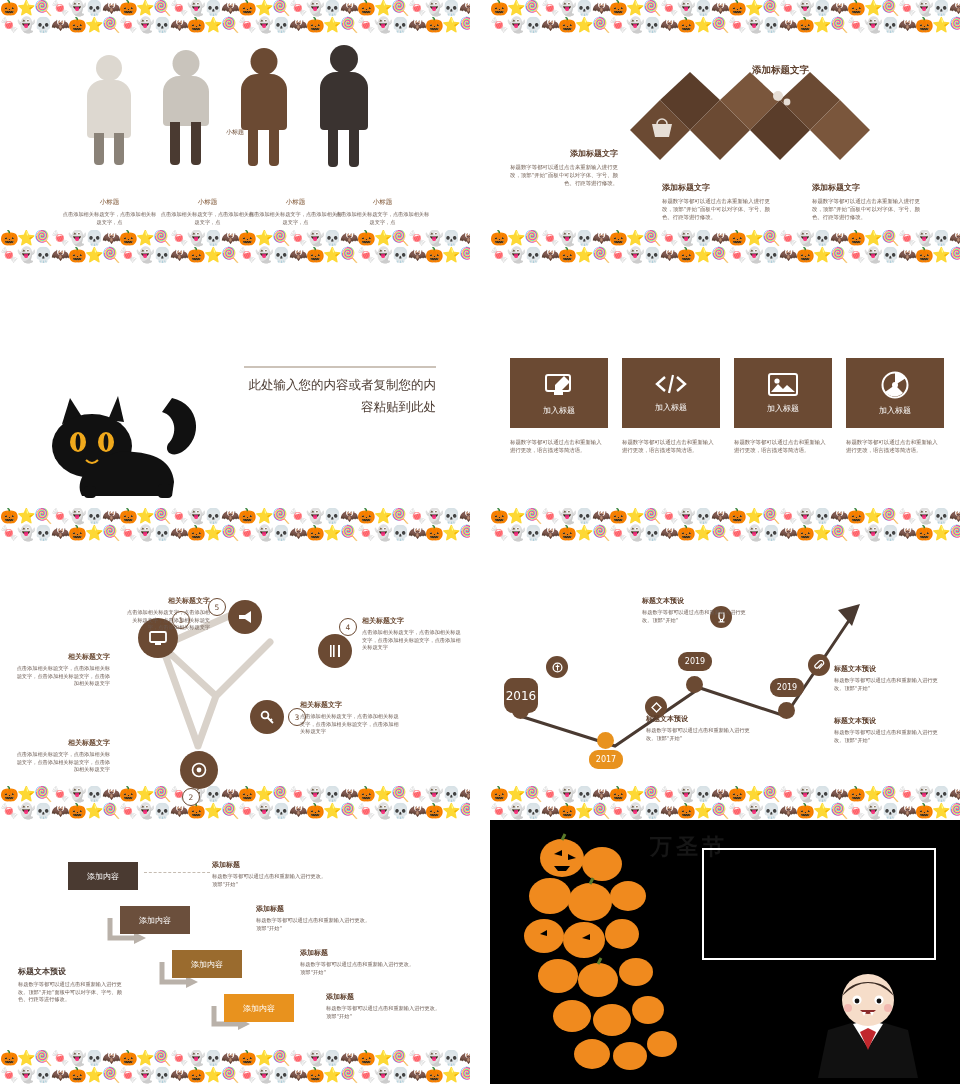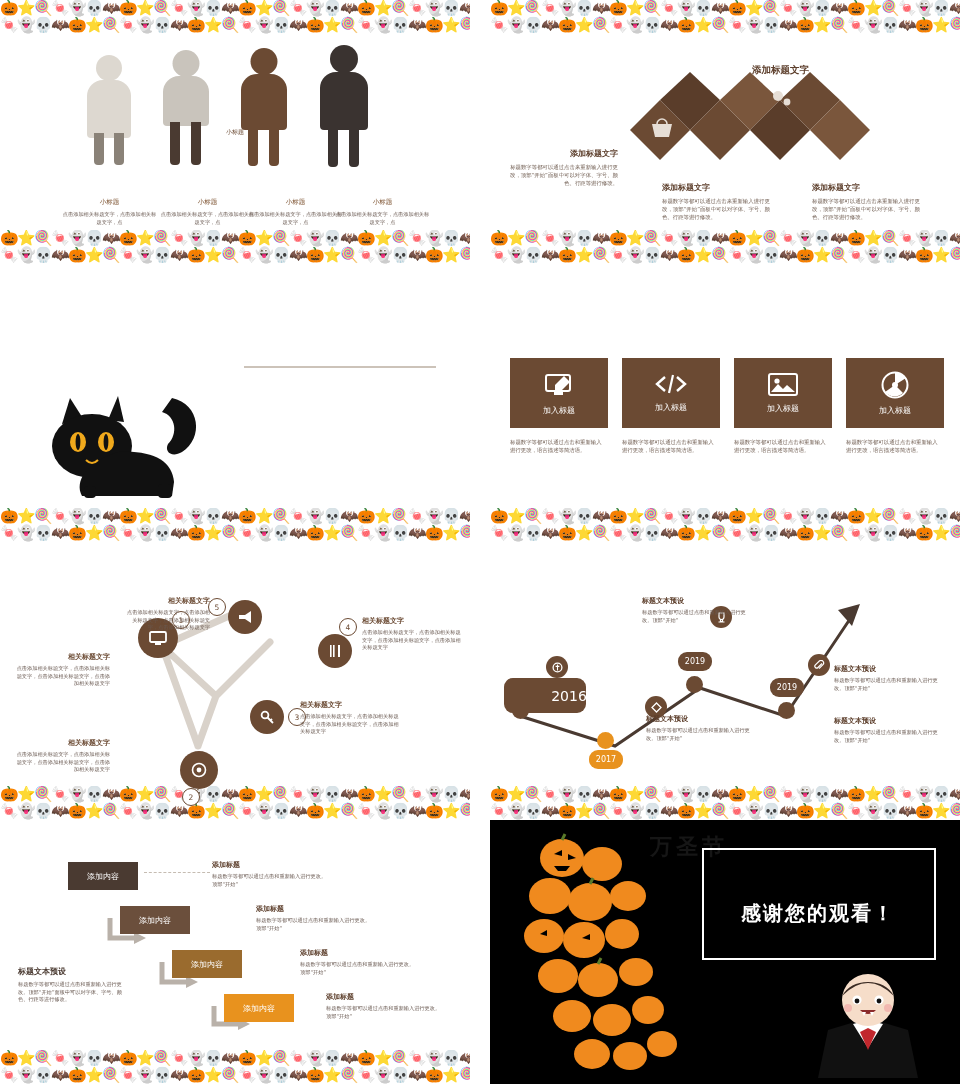--- a/index.html
+++ b/index.html
@@ -424,20 +424,21 @@
       <rect x="62" y="96" width="12" height="12" rx="4" fill="#111"></rect>
       <rect x="136" y="94" width="14" height="14" rx="4" fill="#111"></rect>
       <ellipse cx="56" cy="52" rx="8" ry="10" fill="#f0a91c"></ellipse>
       <ellipse cx="84" cy="52" rx="8" ry="10" fill="#f0a91c"></ellipse>
       <ellipse cx="56" cy="52" rx="2.4" ry="8" fill="#111"></ellipse>
       <ellipse cx="84" cy="52" rx="2.4" ry="8" fill="#111"></ellipse>
       <path d="M64 70 q6 6 12 0" stroke="#f0a91c" stroke-width="2" fill="none"></path>
     </svg>
 
     <div style="position:absolute;left:244px;top:88px;width:192px;height:2px;background:#ccc3b9;"></div>
+    <div style="position:absolute;left:240px;top:96px;width:196px;text-align:right;font-size:12.5px;line-height:22px;color:#4a3a31;">此处输入您的内容或者复制您的内容粘贴到此处</div>
   </div>
 
   <div class="slide w" style="left:490px;top:278px;">
     <div class="strip strip-bot">
         <div style="position:absolute;inset:0;background:#fff;"></div>
         <span class="cell" style="left:0px;top:0px;">🎃</span>
         <span class="cell" style="left:17px;top:0px;">⭐</span>
         <span class="cell" style="left:34px;top:0px;">🍭</span>
         <span class="cell" style="left:51px;top:0px;">🍬</span>
         <span class="cell" style="left:68px;top:0px;">👻</span>
@@ -725,21 +726,21 @@
     <svg style="position:absolute;left:10px;top:40px;" width="400" height="180" viewBox="0 0 400 180">
       <path d="M20 120 L115 150 L200 92 L285 120 L352 20" stroke="#4a3a31" stroke-width="3" fill="none"></path>
       <path d="M338 14 L360 8 L352 30 Z" fill="#4a3a31"></path>
     </svg>
 
     <div class="chip" style="left:22px;top:146px;width:17px;height:17px;background:#6b4a33;"></div>
     <div class="chip" style="left:196px;top:120px;width:17px;height:17px;background:#6b4a33;"></div>
     <div class="chip" style="left:288px;top:146px;width:17px;height:17px;background:#6b4a33;"></div>
     <div class="chip" style="left:107px;top:176px;width:17px;height:17px;background:#e8921e;"></div>
 
-    <div class="chip" style="left:14px;top:122px;width:34px;height:35px;border-radius:9px;background:#6b4a33;font-size:14px;padding-left:48px;">2016</div>
+    <div class="chip" style="left:14px;top:122px;width:34px;height:35px;border-radius:9px;background:#6b4a33;font-size:12px;">2016</div>
     <div class="chip" style="left:99px;top:194px;width:34px;height:19px;border-radius:9px;background:#e8921e;font-size:8px;">2017</div>
     <div class="chip" style="left:188px;top:96px;width:34px;height:19px;border-radius:9px;background:#6b4a33;font-size:8px;">2019</div>
     <div class="chip" style="left:280px;top:122px;width:34px;height:19px;border-radius:9px;background:#6b4a33;font-size:8px;">2019</div>
 
     <div class="chip" style="left:56px;top:100px;width:22px;height:22px;background:#6b4a33;">
       <svg width="11" height="11" viewBox="0 0 11 11">
           <circle cx="5.5" cy="5.5" r="4.4" fill="none" stroke="#fff" stroke-width="1.3"></circle>
           <path d="M5.5 2.6 v5.8 M3.6 4.4 h3.8" stroke="#fff" stroke-width="1.1"></path>
         </svg>
     </div>
@@ -918,21 +919,20 @@
           <path d="M30 104 l7 -4 0 6 z"></path>
       </g>
       <g stroke="#5a7a2a" stroke-width="3" fill="none">
         <path d="M52 10 l3 -6"></path>
           <path d="M80 54 l3 -6"></path>
           <path d="M88 134 l3 -6"></path>
       </g>
     </svg>
 
     <div style="position:absolute;left:212px;top:28px;width:230px;height:108px;border:2px solid #fff;"></div>
-    <div style="position:absolute;left:202px;top:80px;width:252px;text-align:center;color:#fff;font-size:20px;font-weight:bold;letter-spacing:2px;">感谢您的观看！</div>
 
     <svg style="position:absolute;left:318px;top:150px;" width="120" height="112" viewBox="0 0 120 112">
       <path d="M20 60 L60 48 L100 60 L110 108 L10 108 Z" fill="#111"></path>
       <path d="M45 54 L60 78 L75 54 L60 50 Z" fill="#fff"></path>
       <path d="M52 62 L60 80 L68 62 L60 58 Z" fill="#c1272d"></path>
       <circle cx="60" cy="30" r="26" fill="#f6ddc9"></circle>
       <path d="M34 26 q26 -26 52 0 q-8 -14 -26 -14 q-18 0 -26 14 z" fill="#3a2a22"></path>
       <circle cx="49" cy="30" r="4.6" fill="#fff"></circle>
         <circle cx="71" cy="30" r="4.6" fill="#fff"></circle>
       <circle cx="49" cy="31" r="2.4" fill="#111"></circle>

